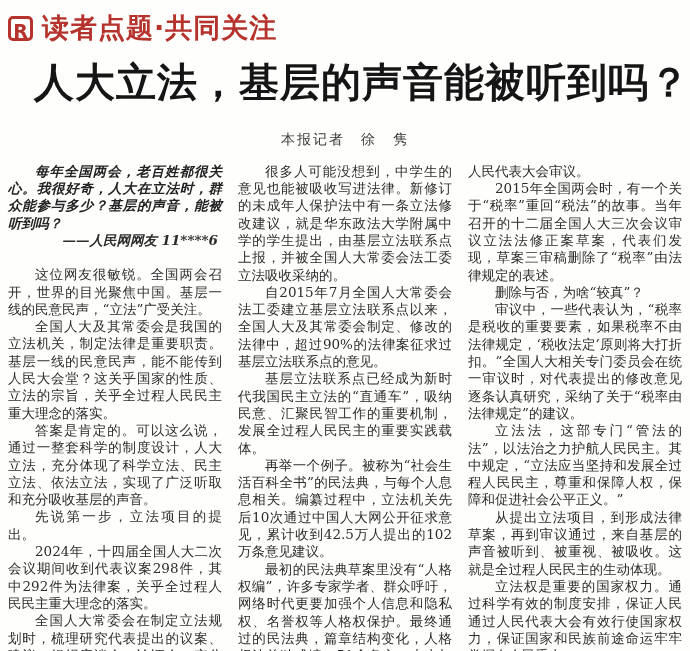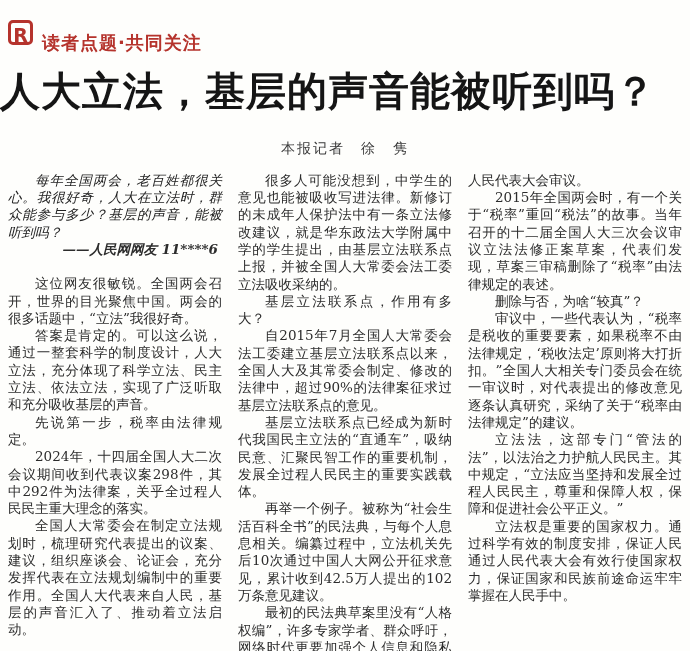--- a/index.html
+++ b/index.html
@@ -32,27 +32,26 @@
     font-size: 19px;
     line-height: 25px;
     text-align: center;
     box-sizing: border-box;
     flex: 0 0 auto;
   }
   .kicker-label {
     color: #b5332c;
     font-family: "DejaVu Sans", "Liberation Sans", sans-serif;
     font-weight: bold;
-    font-size: 18px;
+    font-size: 27px;
     letter-spacing: 1px;
     white-space: nowrap;
-    margin-top: 21px;
   }
   .headline {
-    text-align: left;
+    text-align: right;
     font-size: 40px;
     font-weight: 900;
     color: #151515;
     letter-spacing: 1px;
     margin-top: 14px;
     line-height: 1.1;
   }
   .byline {
     text-align: center;
     font-size: 14px;
@@ -74,20 +73,21 @@
     text-justify: inter-character;
     color: #2c2c2c;
   }
   .column p {
     margin: 0;
     text-indent: 2em;
   }
   .column p.quote {
     font-style: italic;
     color: #222;
+    font-weight: bold;
   }
   .column p.attribution {
     font-style: italic;
     font-weight: bold;
     text-indent: 0;
     text-align: right;
     padding-right: 4px;
     margin-bottom: 17px;
   }
   .column p.continuation {
@@ -104,35 +104,36 @@
 </div>
 
 <h1 class="headline">人大立法，基层的声音能被听到吗？</h1>
 
 <div class="byline">本报记者　徐　隽</div>
 
 <div class="columns">
   <div class="column">
       <p class="quote">每年全国两会，老百姓都很关心。我很好奇，人大在立法时，群众能参与多少？基层的声音，能被听到吗？</p>
       <p class="attribution">——人民网网友 11****6</p>
-      <p class="normal">这位网友很敏锐。全国两会召开，世界的目光聚焦中国。两会的很多话题中，“立法”我很好奇。</p>
+      <p class="normal">这位网友很敏锐。全国两会召开，世界的目光聚焦中国。基层一线的民意民声，“立法”广受关注。</p>
+      <p class="normal">全国人大及其常委会是我国的立法机关，制定法律是重要职责。基层一线的民意民声，能不能传到人民大会堂？这关乎国家的性质、立法的宗旨，关乎全过程人民民主重大理念的落实。</p>
       <p class="normal">答案是肯定的。可以这么说，通过一整套科学的制度设计，人大立法，充分体现了科学立法、民主立法、依法立法，实现了广泛听取和充分吸收基层的声音。</p>
-      <p class="normal">先说第一步，税率由法律规定。</p>
+      <p class="normal">先说第一步，立法项目的提出。</p>
       <p class="normal">2024年，十四届全国人大二次会议期间收到代表议案298件，其中292件为法律案，关乎全过程人民民主重大理念的落实。</p>
       <p class="normal">全国人大常委会在制定立法规划时，梳理研究代表提出的议案、建议，组织座谈会、论证会，充分发挥代表在立法规划编制中的重要作用。全国人大代表来自人民，基层的声音汇入了、推动着立法启动。</p>
     </div>
   <div class="column">
       <p class="normal">很多人可能没想到，中学生的意见也能被吸收写进法律。新修订的未成年人保护法中有一条立法修改建议，就是华东政法大学附属中学的学生提出，由基层立法联系点上报，并被全国人大常委会法工委立法吸收采纳的。</p>
-      <p class="normal">基层立法联系点，作用有多大？</p>
       <p class="normal">自2015年7月全国人大常委会法工委建立基层立法联系点以来，全国人大及其常委会制定、修改的法律中，超过90%的法律案征求过基层立法联系点的意见。</p>
       <p class="normal">基层立法联系点已经成为新时代我国民主立法的“直通车”，吸纳民意、汇聚民智工作的重要机制，发展全过程人民民主的重要实践载体。</p>
       <p class="normal">再举一个例子。被称为“社会生活百科全书”的民法典，与每个人息息相关。编纂过程中，立法机关先后10次通过中国人大网公开征求意见，累计收到42.5万人提出的102万条意见建议。</p>
       <p class="normal">最初的民法典草案里没有“人格权编”，许多专家学者、群众呼吁，网络时代更要加强个人信息和隐私权、名誉权等人格权保护。最终通过的民法典，篇章结构变化，人格权法单独成编，51个条文，大大加强了人格权的保护力度。</p>
     </div>
   <div class="column">
       <p class="continuation">人民代表大会审议。</p>
       <p class="normal">2015年全国两会时，有一个关于“税率”重回“税法”的故事。当年召开的十二届全国人大三次会议审议立法法修正案草案，代表们发现，草案三审稿删除了“税率”由法律规定的表述。</p>
       <p class="normal">删除与否，为啥“较真”？</p>
       <p class="normal">审议中，一些代表认为，“税率是税收的重要要素，如果税率不由法律规定，‘税收法定’原则将大打折扣。”全国人大相关专门委员会在统一审议时，对代表提出的修改意见逐条认真研究，采纳了关于“税率由法律规定”的建议。</p>
       <p class="normal">立法法，这部专门“管法的法”，以法治之力护航人民民主。其中规定，“立法应当坚持和发展全过程人民民主，尊重和保障人权，保障和促进社会公平正义。”</p>
+      <p class="normal">从提出立法项目，到形成法律草案，再到审议通过，来自基层的声音被听到、被重视、被吸收。这就是全过程人民民主的生动体现。</p>
       <p class="normal">立法权是重要的国家权力。通过科学有效的制度安排，保证人民通过人民代表大会有效行使国家权力，保证国家和民族前途命运牢牢掌握在人民手中。</p>
     </div>
 </div>
 
 </body></html>

